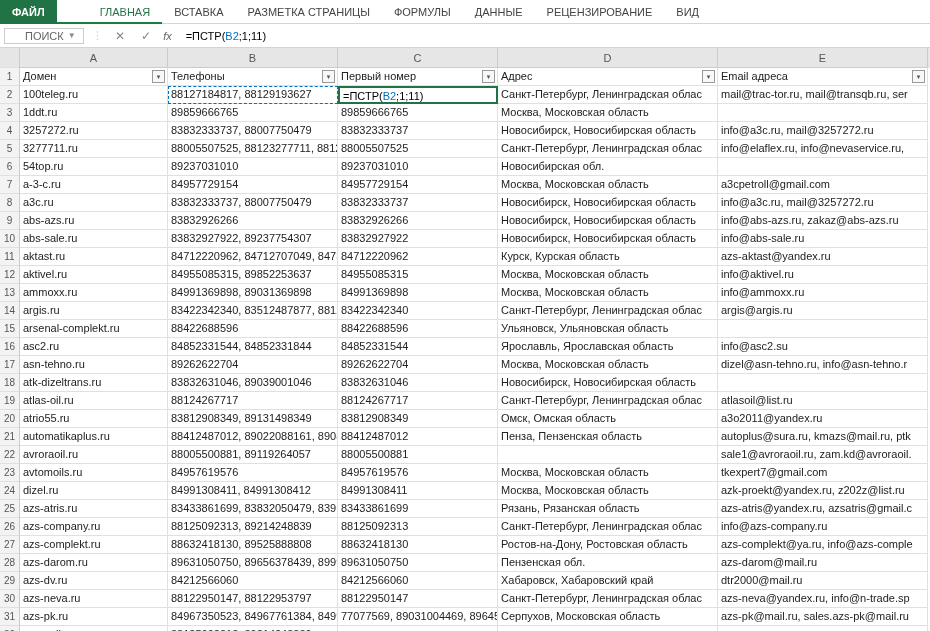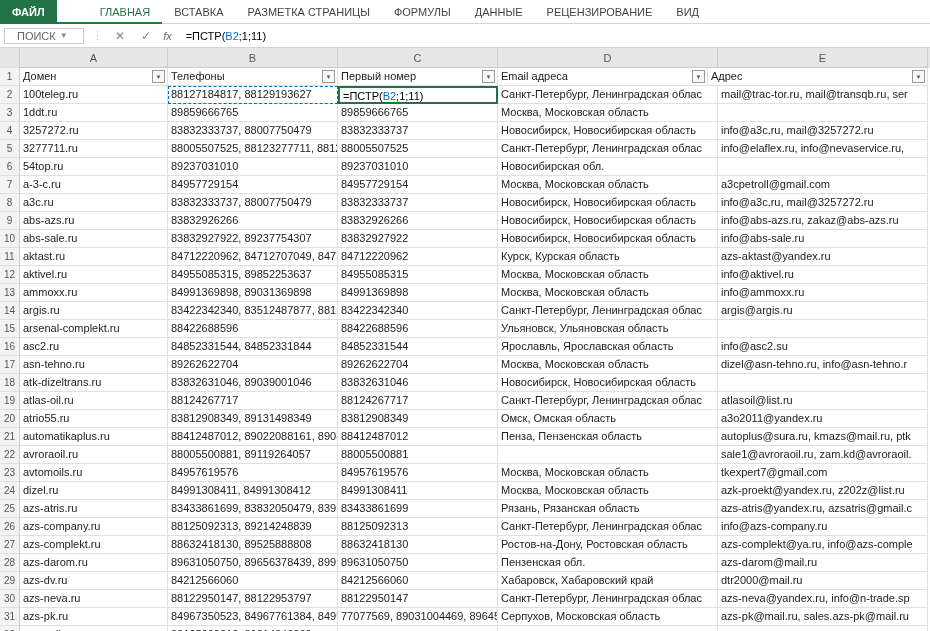--- a/index.html
+++ b/index.html
@@ -2,21 +2,21 @@
 <html><head>
 <meta charset="utf-8">
 <style>
 * { box-sizing: border-box; margin: 0; padding: 0; }
 body { font-family: 'Segoe UI', Tahoma, sans-serif; font-size: 11px; background: #fff; overflow: hidden; user-select: none; }
 .ribbon-tabs { display: flex; height: 24px; align-items: center; border-bottom: 1px solid #d4d4d4; }
 .ribbon-tab { padding: 0 12px; height: 24px; line-height: 24px; font-size: 11px; color: #444; cursor: pointer; }
 .ribbon-tab.file { background: #217346; color: #fff; font-weight: bold; }
 .ribbon-tab.active { border-bottom: 2px solid #15803d; color: #217346; padding-left: 43px; }
 .formula-bar { display: flex; align-items: center; height: 24px; border-bottom: 1px solid #d4d4d4; padding: 0 4px; gap: 8px; }
-.name-box { display: flex; align-items: center; gap: 4px; width: 80px; border: 1px solid #ccc; padding: 1px 12px; font-size: 11px; color: #666; }
+.name-box { display: flex; align-items: center; gap: 4px; width: 80px; border: 1px solid #ccc; padding: 1px 20px; font-size: 11px; color: #666; }
 .chev { font-size: 8px; color: #888; }
 .fb-sep { color: #ccc; }
 .fb-icon { color: #888; font-size: 12px; cursor: pointer; padding: 0 4px; }
 .fx { font-style: italic; font-size: 11px; color: #666; }
 .formula-input { flex: 1; font-size: 11px; padding: 2px 6px; outline: none; border: none; color: #333; }
 .sheet { display: flex; height: calc(631px - 48px); }
 .rowhdrs { width: 20px; background: #f3f3f3; border-right: 1px solid #ccc; }
 .rh { height: 18px; line-height: 18px; text-align: center; font-size: 10px; color: #555; border-bottom: 1px solid #e0e0e0; }
 .rh.head { height: 20px; background: #e6e6e6; }
 .grid { flex: 1; overflow: hidden; }
@@ -109,22 +109,22 @@
       <div class="ch cB">B</div>
       <div class="ch cC">C</div>
       <div class="ch cD">D</div>
       <div class="ch cE">E</div>
     </div>
     <div class="rows" id="rows-body">
       <div class="row hdr-row">
         <div class="cell cA"><span>Домен</span><span class="filter">▾</span></div>
         <div class="cell cB"><span>Телефоны</span><span class="filter">▾</span></div>
         <div class="cell cC"><span>Первый номер</span><span class="filter">▾</span></div>
+        <div class="cell cD"><span>Адрес</span><span class="filter">▾</span></div>
         <div class="cell cE"><span>Email адреса</span><span class="filter">▾</span></div>
-        <div class="cell cD"><span>Адрес</span><span class="filter">▾</span></div>
       </div>
     <div class="row">
           <div class="cell cA">100teleg.ru</div>
           <div class="cell cB b2-highlight">88127184817, 88129193627</div>
           <div class="cell cC editing"><span class="formula-text">=ПСТР(</span><span class="ref">B2</span><span class="formula-text">;1;11)</span></div>
           <div class="cell cD">Санкт-Петербург, Ленинградская облас</div>
           <div class="cell cE">mail@trac-tor.ru, mail@transqb.ru, ser</div>
         </div>
         <div class="row">
           <div class="cell cA">1ddt.ru</div>

